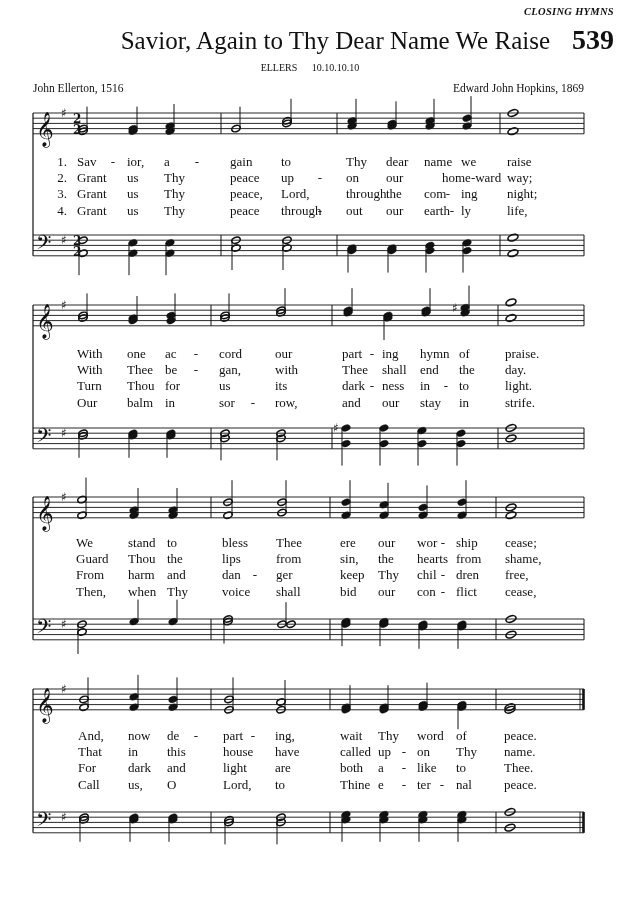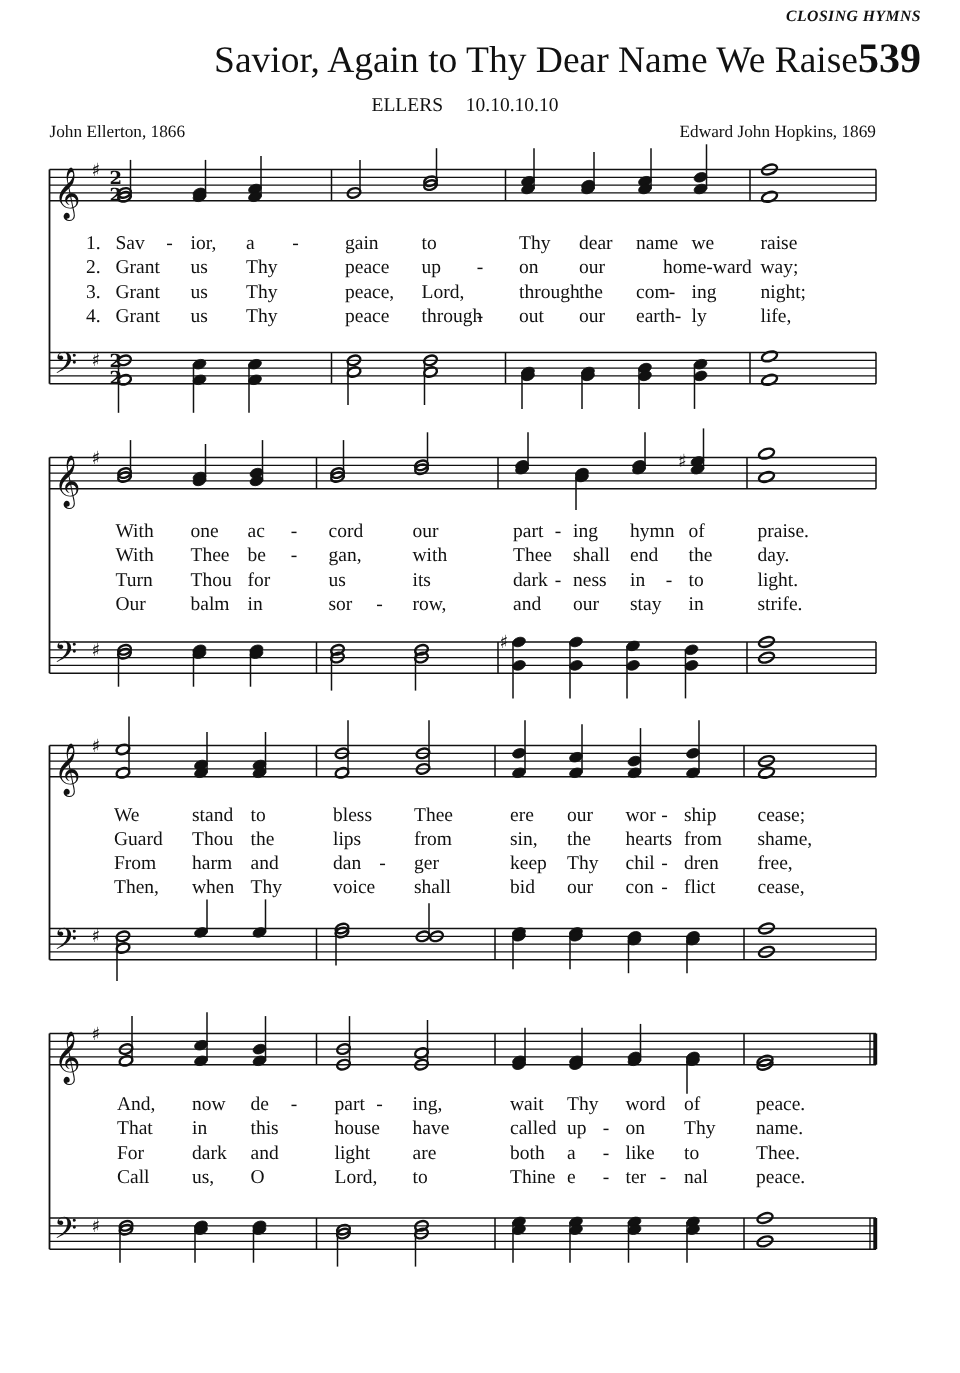--- a/index.html
+++ b/index.html
@@ -1,41 +1,41 @@
 <!DOCTYPE html>
 <html><head>
   <meta charset="utf-8">
   <style>
     html, body { margin: 0; padding: 0; background: #ffffff; }
     body { width: 640px; height: 915px; position: relative; overflow: hidden;
       font-family: "Liberation Serif", "DejaVu Serif", serif; color: #111; }
     .section-label { position: absolute; top: 6px; right: 26px; font-size: 10.5px; font-weight: bold; letter-spacing: 0.3px; font-style: italic; }
-    .title-row { position: absolute; top: 24px; right: 26px; display: flex; align-items: baseline; gap: 0; white-space: nowrap; }
+    .title-row { position: absolute; top: 24px; right: 26px; display: flex; align-items: baseline; gap: 22px; white-space: nowrap; }
     .hymn-title { font-size: 25px; }
     .hymn-number { font-size: 28px; font-weight: bold; }
-    .tune-line { position: absolute; top: 62px; left: 0; width: 620px; text-align: center; font-size: 13px; }
+    .tune-line { position: absolute; top: 62px; left: 0; width: 620px; text-align: center; font-size: 10px; }
     .tune-line span { margin: 0 6px; }
     .author { position: absolute; top: 82px; left: 33px; font-size: 11.5px; }
     .composer { position: absolute; top: 82px; right: 56px; font-size: 11.5px; }
     svg.score { position: absolute; left: 0; top: 0; width: 640px; height: 915px; }
     .lyric { font-family: "Liberation Serif", "DejaVu Serif", serif; font-size: 13px; fill: #111; }
   </style>
 </head>
 <body>
 
 <div class="section-label">CLOSING HYMNS</div>
 <div class="title-row">
   <span class="hymn-title">Savior, Again to Thy Dear Name We Raise</span>
   <span class="hymn-number">539</span>
 </div>
 <div class="tune-line">
   <span>ELLERS</span>
   <span>10.10.10.10</span>
 </div>
-<div class="author">John Ellerton, 1866</div>
+<div class="author">John Ellerton, 1516</div>
 <div class="composer">Edward John Hopkins, 1869</div>
 
 <svg class="score" xmlns="http://www.w3.org/2000/svg" viewBox="0 0 640 915" id="score">
     <g>
       <line x1="33" x2="584" y1="113" y2="113" stroke="#111111" stroke-width="0.9"></line>
       <line x1="33" x2="584" y1="118.2" y2="118.2" stroke="#111111" stroke-width="0.9"></line>
       <line x1="33" x2="584" y1="123.4" y2="123.4" stroke="#111111" stroke-width="0.9"></line>
       <line x1="33" x2="584" y1="128.6" y2="128.6" stroke="#111111" stroke-width="0.9"></line>
       <line x1="33" x2="584" y1="133.8" y2="133.8" stroke="#111111" stroke-width="0.9"></line>
       <line x1="33" x2="584" y1="235" y2="235" stroke="#111111" stroke-width="0.9"></line>

